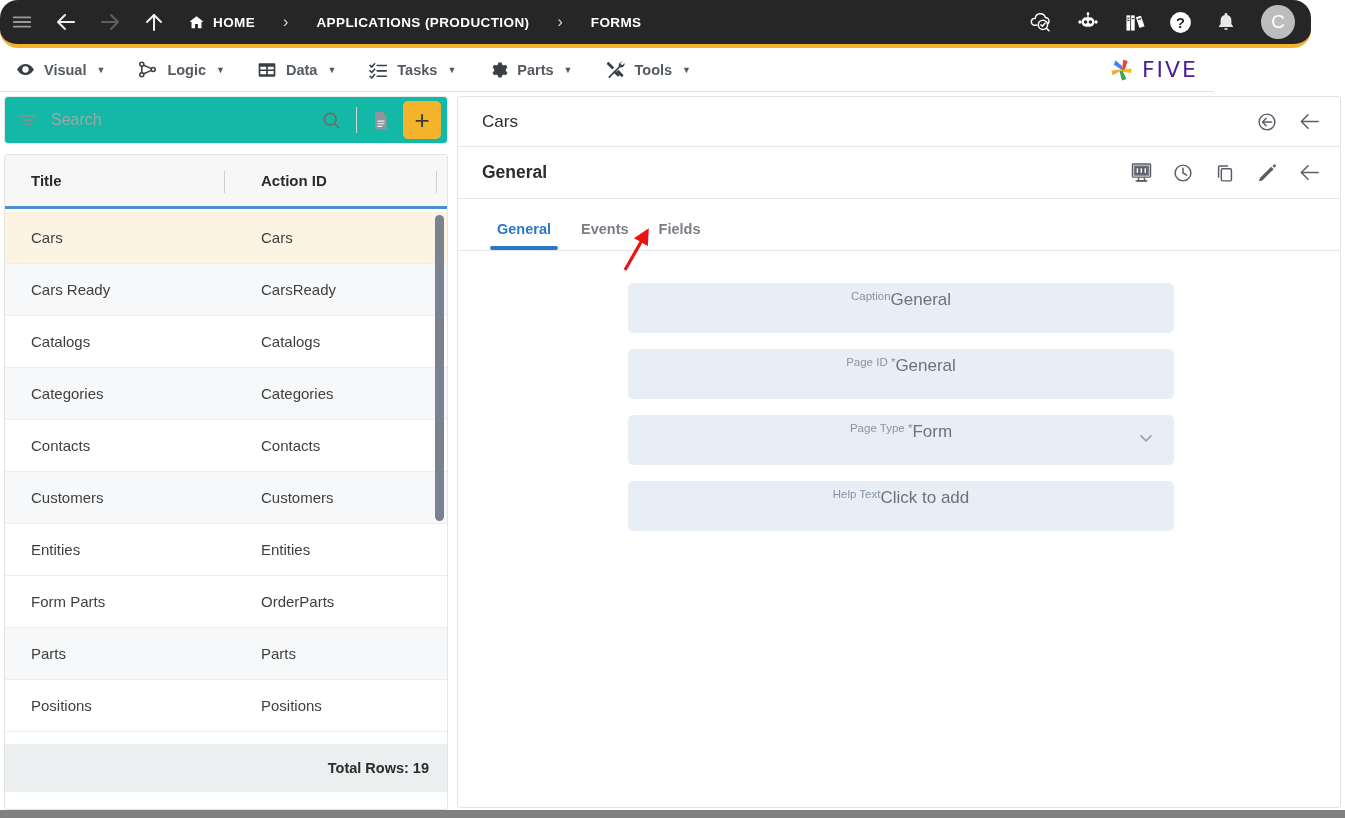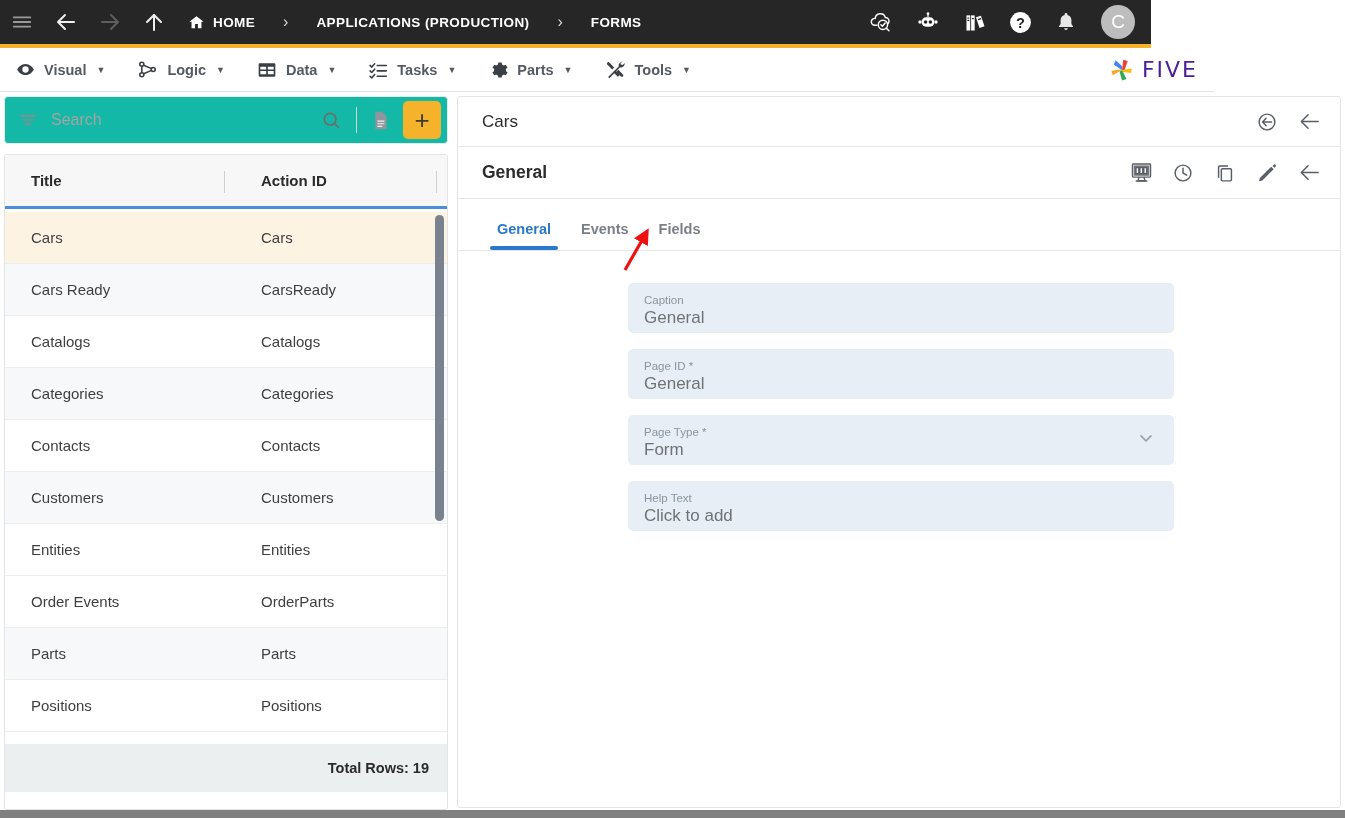--- a/index.html
+++ b/index.html
@@ -6,24 +6,25 @@
   html, body {
     width: 1345px; height: 818px;
     font-family: "Liberation Sans", sans-serif;
     background: #ffffff;
     overflow: hidden;
   }
   body { position: relative; }
 
   
   #topbar {
-    position: absolute; left: 0; top: 0; width: 1151px; height: 48px;
+    position: absolute; left: 0; top: 0; width: 1311px; height: 48px;
     background: #262626;
     display: flex; align-items: center;
     border-bottom: 4px solid #f5b32b;
+    border-radius: 18px;
   }
   .tb-icon {
     width: 44px; height: 48px;
     display: flex; align-items: center; justify-content: center;
     color: #f0f0f0;
   }
   .tb-icon.dim { color: #5e5e5e; }
   .tb-icon.ham { color: #9a9a9a; }
   #crumbs { display: flex; align-items: center; margin-left: 8px; }
   .crumb {
@@ -169,21 +170,21 @@
     height: 4px; background: #2a78c9; border-radius: 2px;
   }
 
   #form {
     padding: 32px 0 0 170px;
   }
   .field {
     width: 546px; height: 50px; background: #e7eef5;
     border-radius: 5px; margin-bottom: 16px;
     padding: 6px 16px 0 16px; position: relative;
-    display: flex; flex-direction: column; justify-content: center;
+    display: flex; flex-direction: row; justify-content: center;
     cursor: text;
   }
   .f-label { font-size: 11.5px; color: #8b949e; line-height: 14px; }
   .f-value { font-size: 17px; color: #6f7378; line-height: 22px; }
   .f-chevron {
     position: absolute; right: 18px; top: 50%; transform: translateY(-50%);
     color: #9aa3ab;
   }
 
   
@@ -444,21 +445,21 @@
       </div>
       <div class="grow alt">
         <div class="gc c1">Customers</div>
         <div class="gc c2">Customers</div>
       </div>
       <div class="grow">
         <div class="gc c1">Entities</div>
         <div class="gc c2">Entities</div>
       </div>
       <div class="grow">
-        <div class="gc c1">Order Events</div>
+        <div class="gc c1">Form Parts</div>
         <div class="gc c2">OrderParts</div>
       </div>
       <div class="grow alt">
         <div class="gc c1">Parts</div>
         <div class="gc c2">Parts</div>
       </div>
       <div class="grow">
         <div class="gc c1">Positions</div>
         <div class="gc c2">Positions</div>
       </div>

